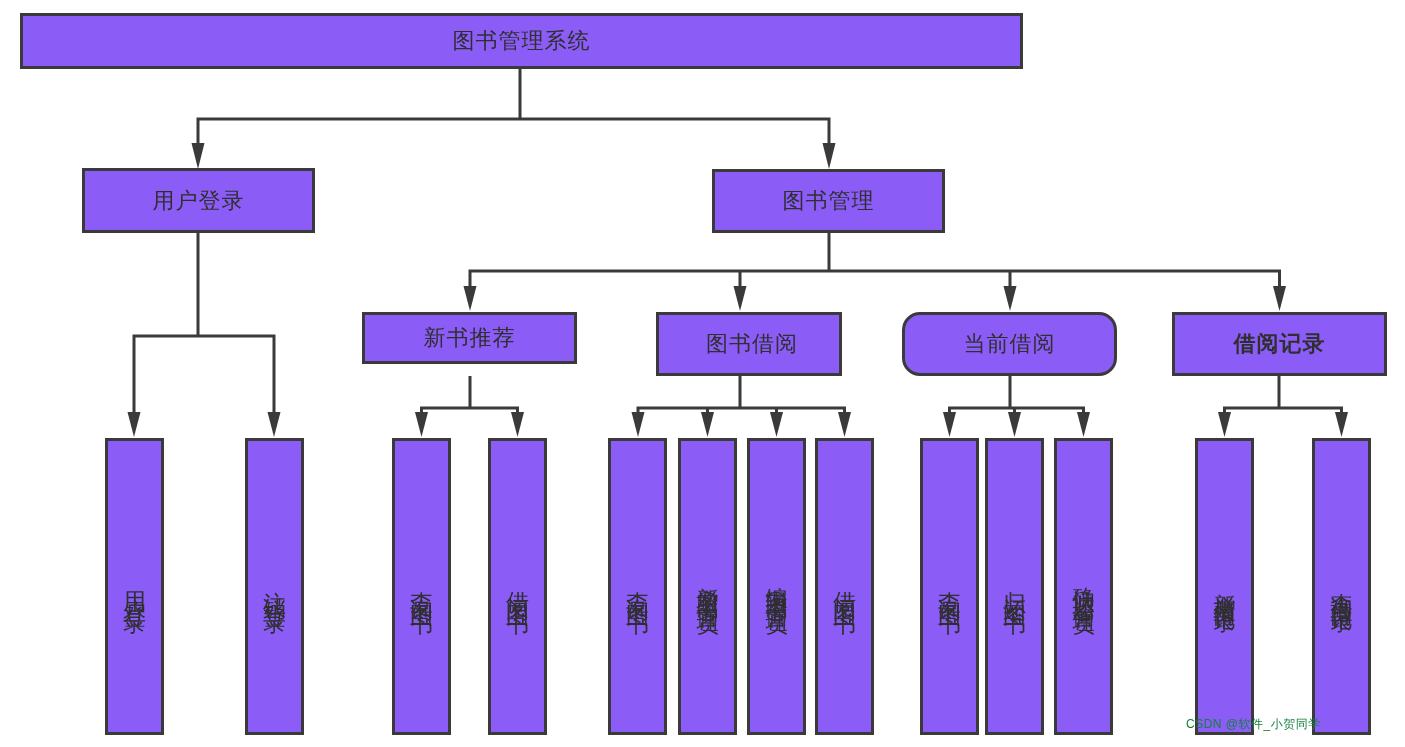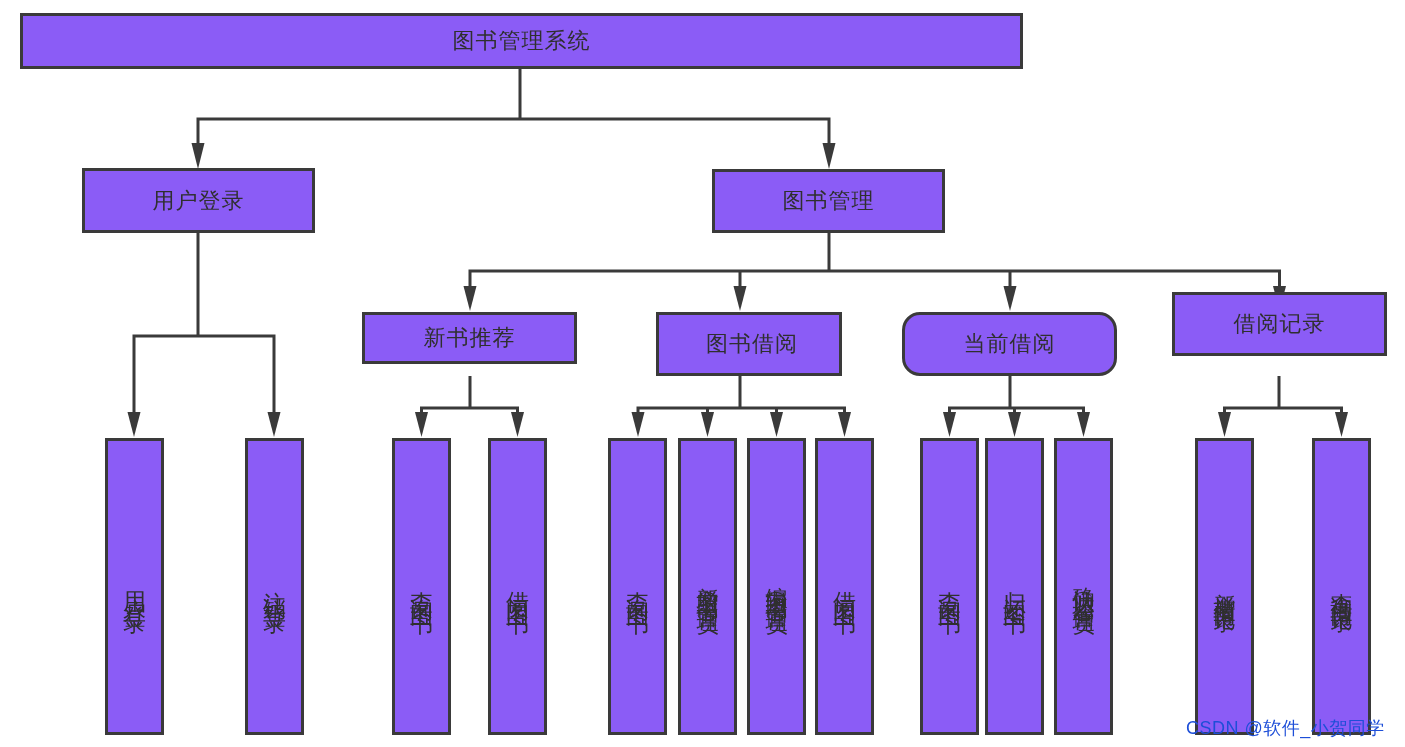--- a/index.html
+++ b/index.html
@@ -46,22 +46,22 @@
     line-height: 1;
   }
   .node.v.long {
     font-size: 22px;
     letter-spacing: 4px;
   }
   .watermark {
     position: absolute;
     left: 1186px;
     top: 716px;
-    font-size: 18px;
-    color: #1d4ed8;
+    font-size: 12px;
+    color: #15803d;
     white-space: nowrap;
     z-index: 3;
     letter-spacing: 0.5px;
   }
 </style>
 </head>
 <body>
 
 <div id="canvas">
 
@@ -125,21 +125,21 @@
 
   <div class="node h" style="left:362px; top:312px; width:215px; height:52px;">
     <span>新书推荐</span>
   </div>
   <div class="node h" style="left:656px; top:312px; width:186px; height:64px;padding-left:6px;">
     <span>图书借阅</span>
   </div>
   <div class="node h" style="left:902px; top:312px; width:215px; height:64px;border-radius:18px;">
     <span>当前借阅</span>
   </div>
-  <div class="node h" style="left:1172px; top:292px; width:215px; height:64px;">
+  <div class="node h" style="left:1172px; top:312px; width:215px; height:64px;font-weight:bold;">
     <span>借阅记录</span>
   </div>
 
   <div class="node v" style="left:105px; top:438px; width:59px; height:297px;">
     <span class="vtext">用户登录</span>
   </div>
   <div class="node v" style="left:245px; top:438px; width:59px; height:297px;">
     <span class="vtext">注销登录</span>
   </div>
 

